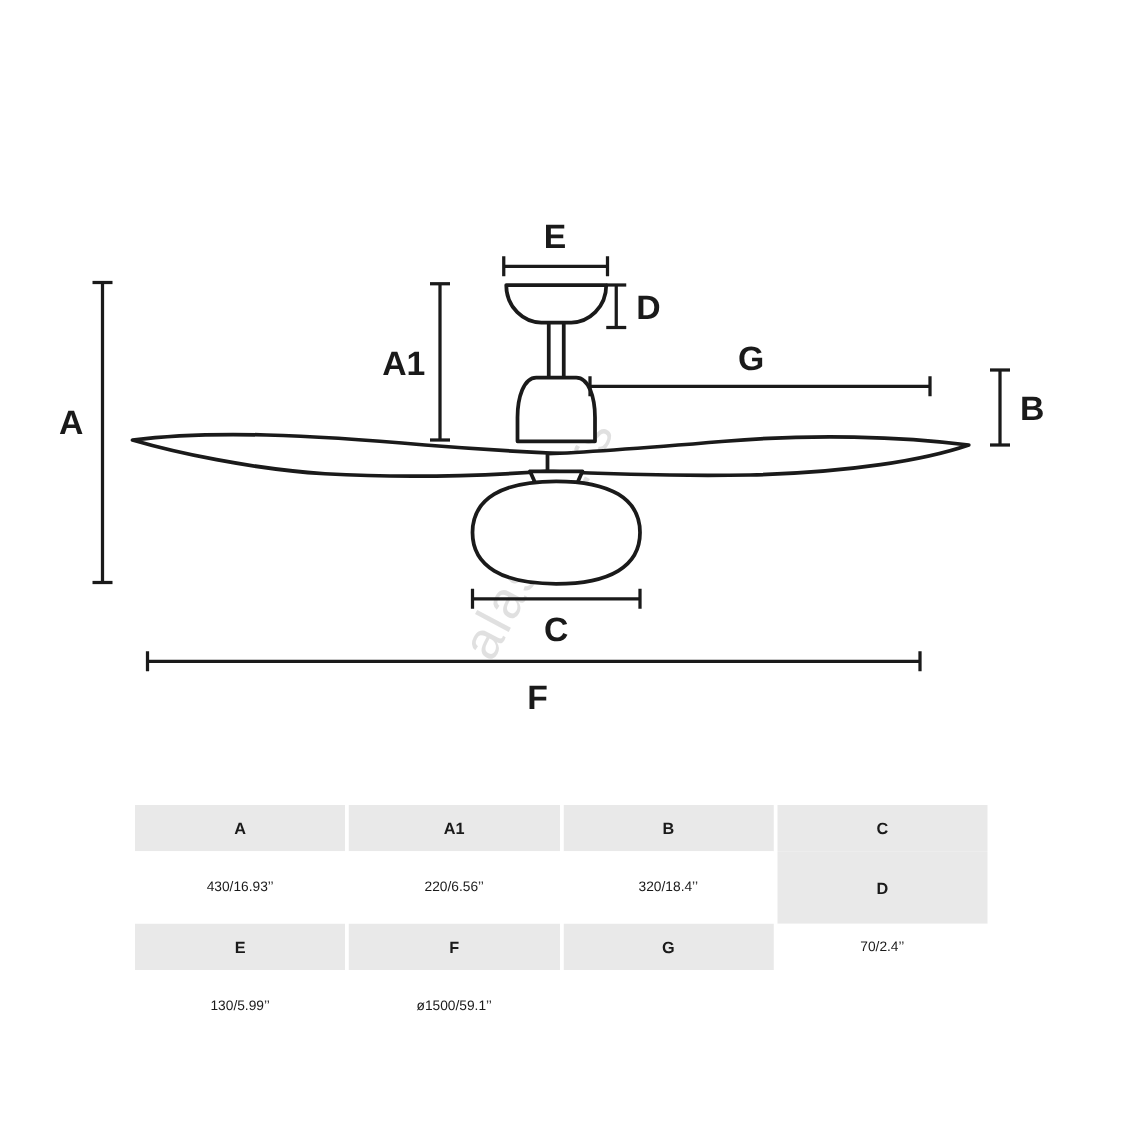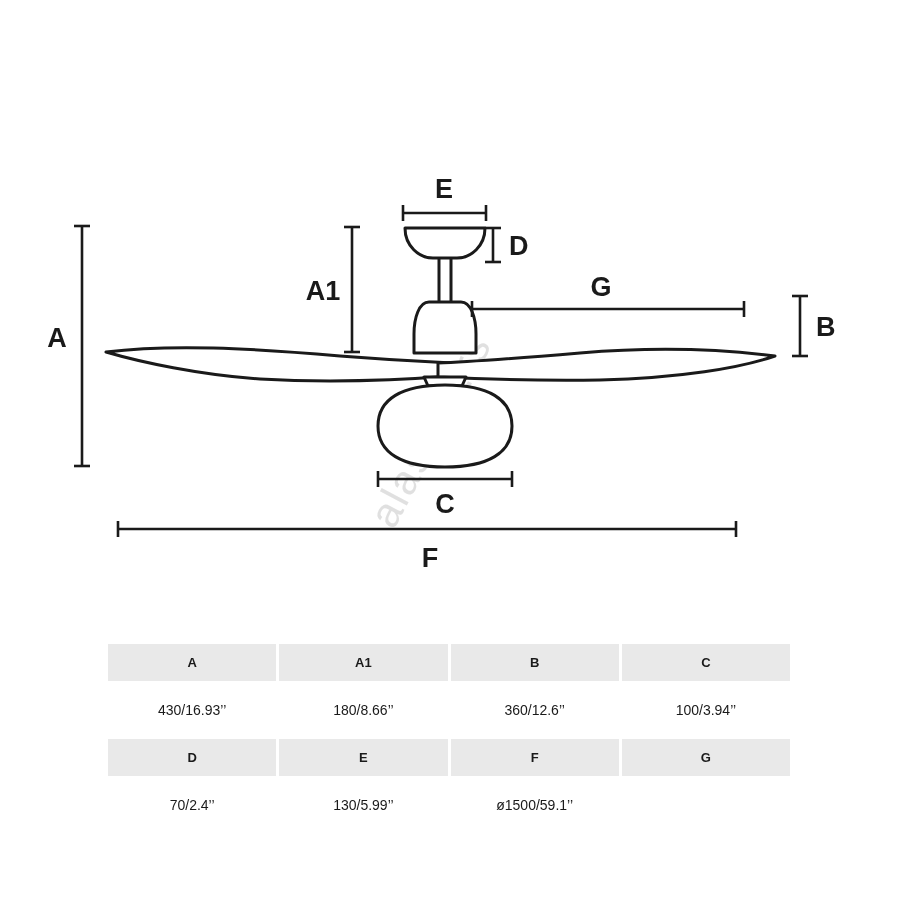--- a/index.html
+++ b/index.html
@@ -23,21 +23,21 @@
 
   .dim-table {
     position:absolute; left:108px; top:644px; width:682px;
     display:grid;
     grid-template-columns:repeat(4, 1fr);
     grid-template-rows:37px 58px 37px 58px;
     column-gap:3px;
   }
   .cell { display:flex; align-items:center; justify-content:center; color:#1a1a1a; }
   .cell.header { background:#e9e9e9; font-weight:bold; font-size:13px; }
-  .cell.value  { background:#ffffff; font-size:14px; }
+  .cell.value  { background:#ffffff; font-size:11px; }
 </style>
 </head>
 <body>
 
 <div class="stage">
 
   <svg class="diagram" width="900" height="620" viewBox="0 0 900 620">
 
     <text class="watermark" x="430" y="445" text-anchor="middle" transform="rotate(-62 430 430)">alasans.rs</text>
 
@@ -116,23 +116,22 @@
   </svg>
 
   <div class="dim-table">
 
     <div class="cell header">A</div>
     <div class="cell header">A1</div>
     <div class="cell header">B</div>
     <div class="cell header">C</div>
 
     <div class="cell value">430/16.93’’</div>
-    <div class="cell value">180/8.66’’</div>
-    <div class="cell value">360/12.6’’</div>
-    <div class="cell value">100/3.94’’</div>
+    <div class="cell value">220/6.56’’</div>
+    <div class="cell value">320/18.4’’</div>
 
     <div class="cell header">D</div>
     <div class="cell header">E</div>
     <div class="cell header">F</div>
     <div class="cell header">G</div>
 
     <div class="cell value">70/2.4’’</div>
     <div class="cell value">130/5.99’’</div>
     <div class="cell value">ø1500/59.1’’</div>
   </div>

